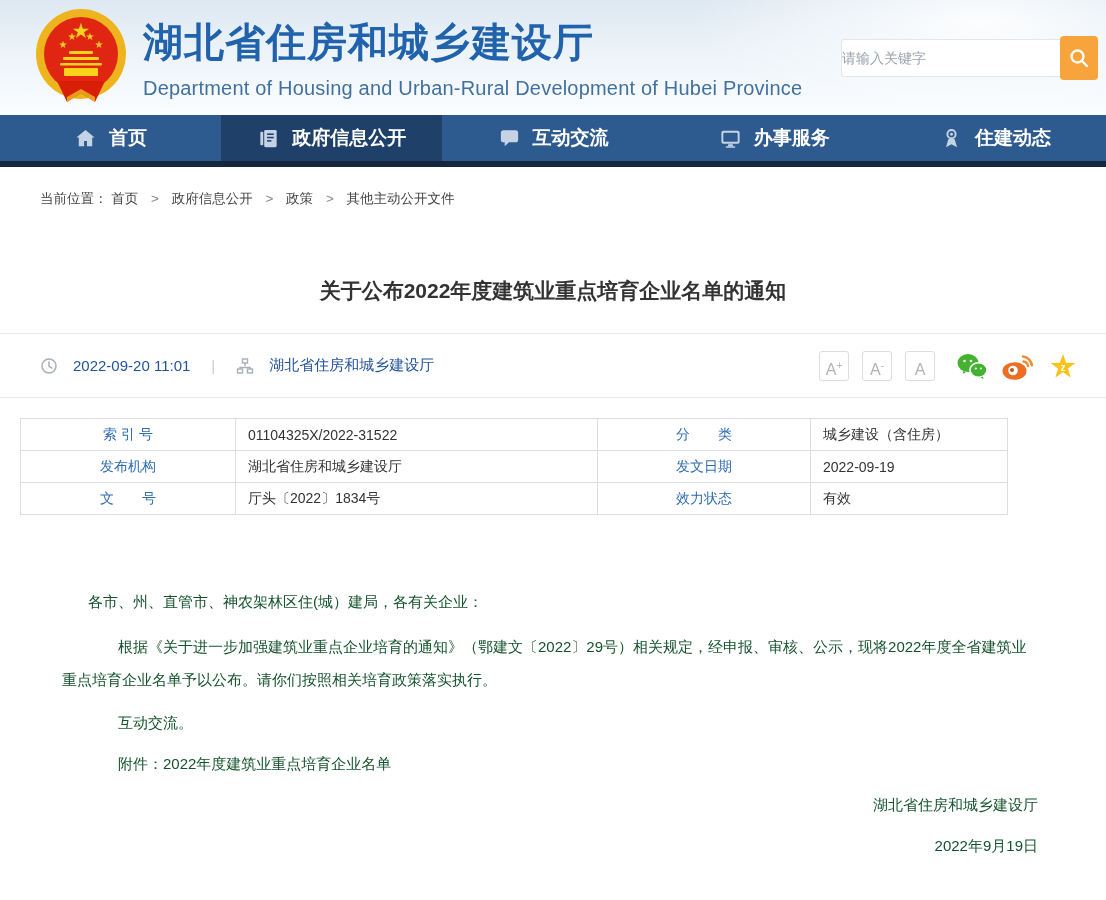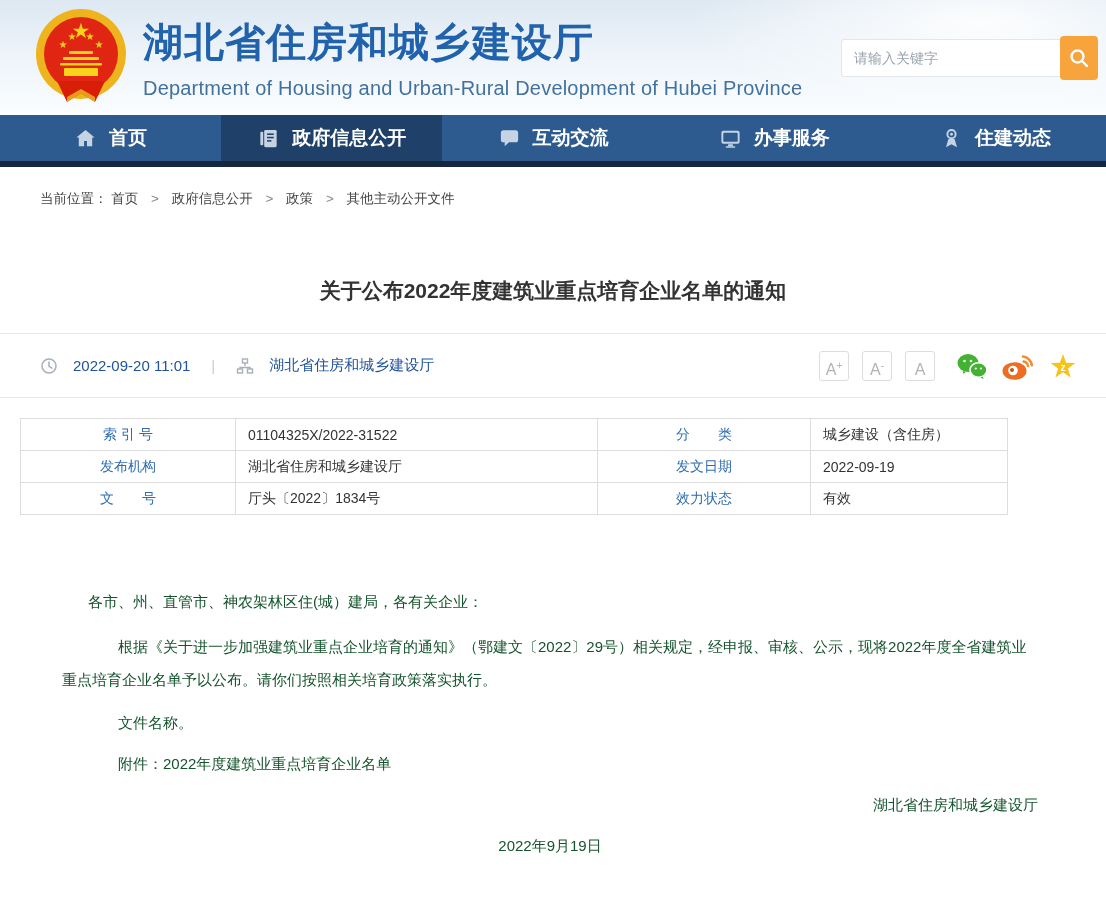--- a/index.html
+++ b/index.html
@@ -11,21 +11,21 @@
     background:linear-gradient(180deg,#dde8f2 0%,#ecf3f9 45%,#fbfdff 100%);
     display:flex; align-items:center; }
   .header::after { content:""; position:absolute; right:0; top:0; width:420px; height:115px;
     background:radial-gradient(ellipse at 70% 20%, rgba(255,255,255,.9), rgba(255,255,255,0) 70%); }
   .emblem { margin:2px 0 0 33px; flex:0 0 auto; }
   .titles { margin-left:14px; z-index:1; }
   .site-cn { font-size:40px; font-weight:bold; color:#2162ac; letter-spacing:1px; }
   .site-en { font-size:20px; color:#41719f; margin-top:7px; letter-spacing:.2px; }
   .search { position:absolute; right:8px; top:36px; display:flex; align-items:center; z-index:2; }
   .search input { width:219px; height:38px; border:1px solid #e4e7ea; border-right:none;
-    background:#fff; padding:0 12px; font-size:14px; color:#333; outline:none;
+    background:#fff; padding:0 0; font-size:14px; color:#333; outline:none;
     border-radius:3px 0 0 3px; }
   .search input::placeholder { color:#9aa3ad; }
   .search button { width:38px; height:44px; border:none; background:#f7a43c; cursor:pointer;
     border-radius:4px; display:flex; align-items:center; justify-content:center; }
 
   
   .nav { display:flex; height:52px; background:#2e5b8f; border-bottom:6px solid #16273d; }
   .nav-item { flex:1 1 0; display:flex; align-items:center; justify-content:center; gap:12px;
     color:#fff; font-size:19px; font-weight:bold; cursor:pointer; }
   .nav-item.active { background:#1e4069; }
@@ -54,21 +54,21 @@
   td.mlabel { text-align:center; color:#2e6cb0; }
   td.mvalue { padding:0 12px; color:#333; }
 
   
   .content { margin:70px 68px 0 62px; font-size:15px; color:#14532d; }
   .content p { line-height:33px; }
   .p-salutation { text-indent:26px; margin-bottom:12px; }
   .p-body { text-indent:56px; margin-bottom:10px; }
   .p-short { text-indent:56px; margin-bottom:8px; }
   .p-sign { text-align:right; margin-top:8px; }
-  .p-sign-date { text-align:center; margin-top:8px; }
+  .p-sign-date { text-align:right; margin-top:8px; }
 </style>
 </head>
 <body>
 
 <header class="header">
   <div class="emblem">
     <svg width="96" height="96" viewBox="0 0 96 96">
       <circle cx="48" cy="45" r="45" fill="#eeb41d"></circle>
       <circle cx="48" cy="45" r="37" fill="#e02513"></circle>
       <text x="48" y="29" font-size="21" text-anchor="middle" fill="#f9d21a">★</text>
@@ -238,18 +238,18 @@
       <td class="mvalue">厅头〔2022〕1834号</td>
       <td class="mlabel">效力状态</td>
       <td class="mvalue">有效</td>
     </tr>
   </tbody>
     </table>
 
   <div class="content">
     <p class="p-salutation">各市、州、直管市、神农架林区住(城）建局，各有关企业：</p>
     <p class="p-body">根据《关于进一步加强建筑业重点企业培育的通知》（鄂建文〔2022〕29号）相关规定，经申报、审核、公示，现将2022年度全省建筑业重点培育企业名单予以公布。请你们按照相关培育政策落实执行。</p>
-    <p class="p-short">文件名称。</p>
+    <p class="p-short">互动交流。</p>
     <p class="p-short">附件：2022年度建筑业重点培育企业名单</p>
     <p class="p-sign">湖北省住房和城乡建设厅</p>
     <p class="p-sign-date">2022年9月19日</p>
   </div>
 </main>
 
 </body></html>

